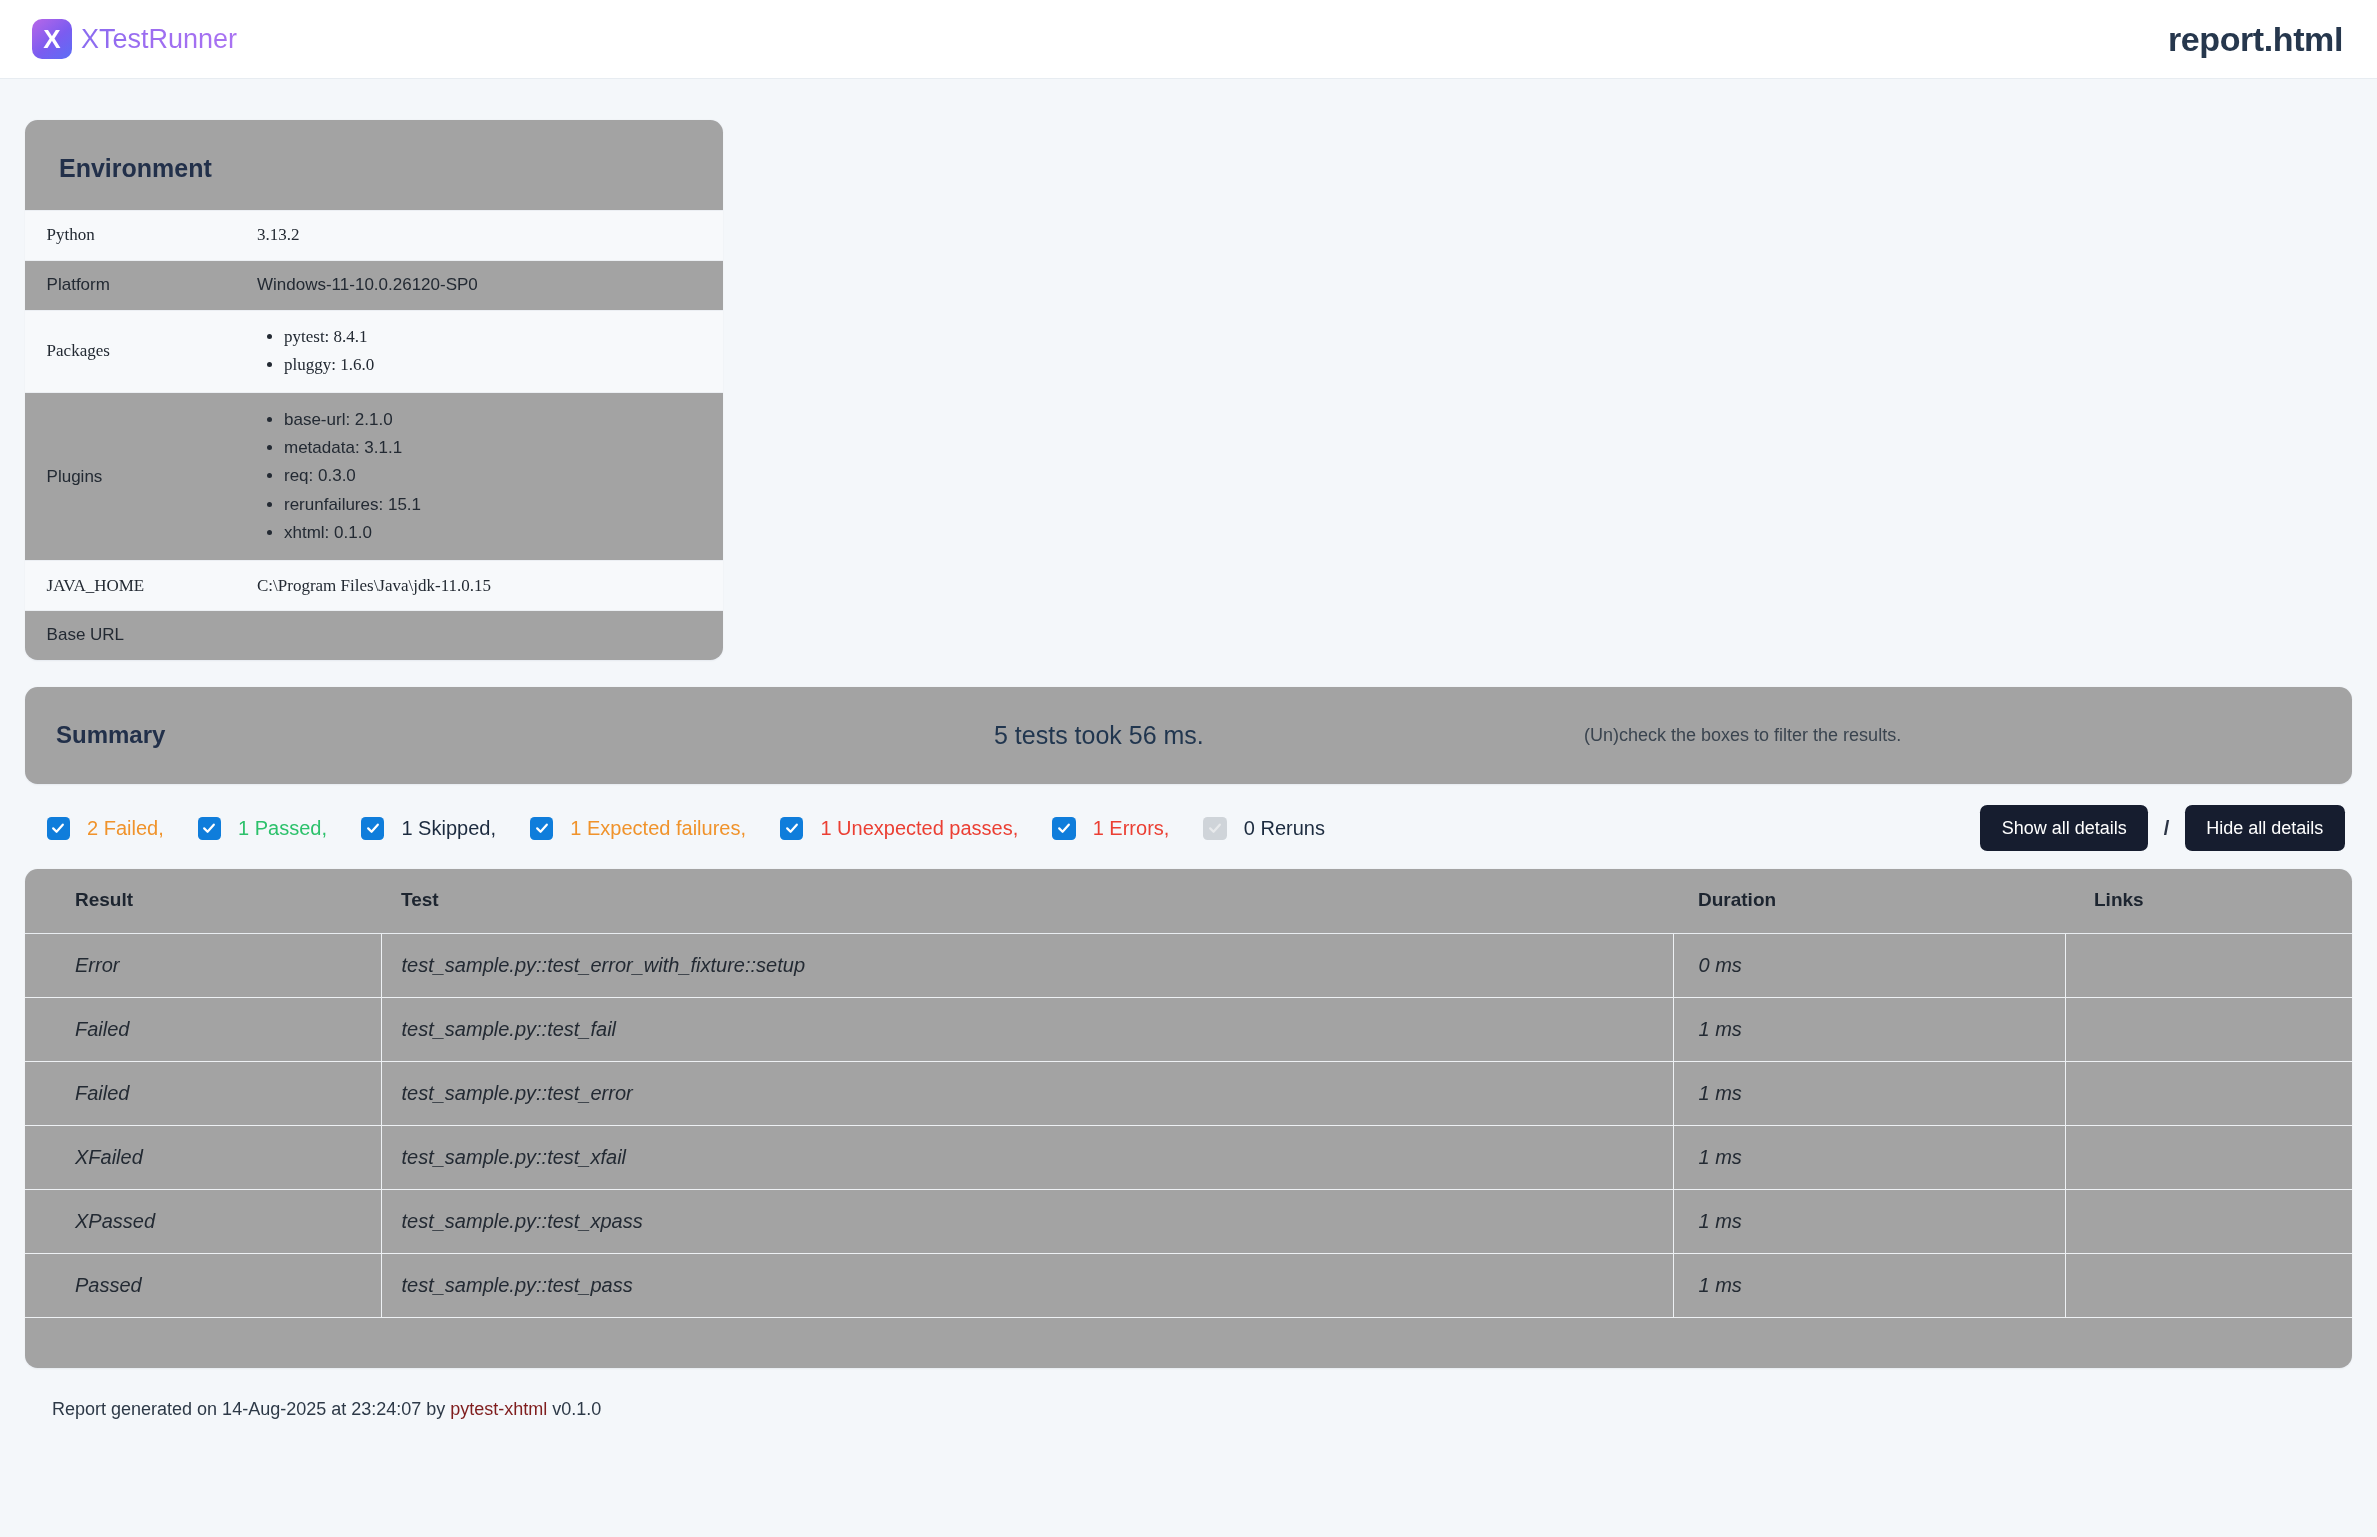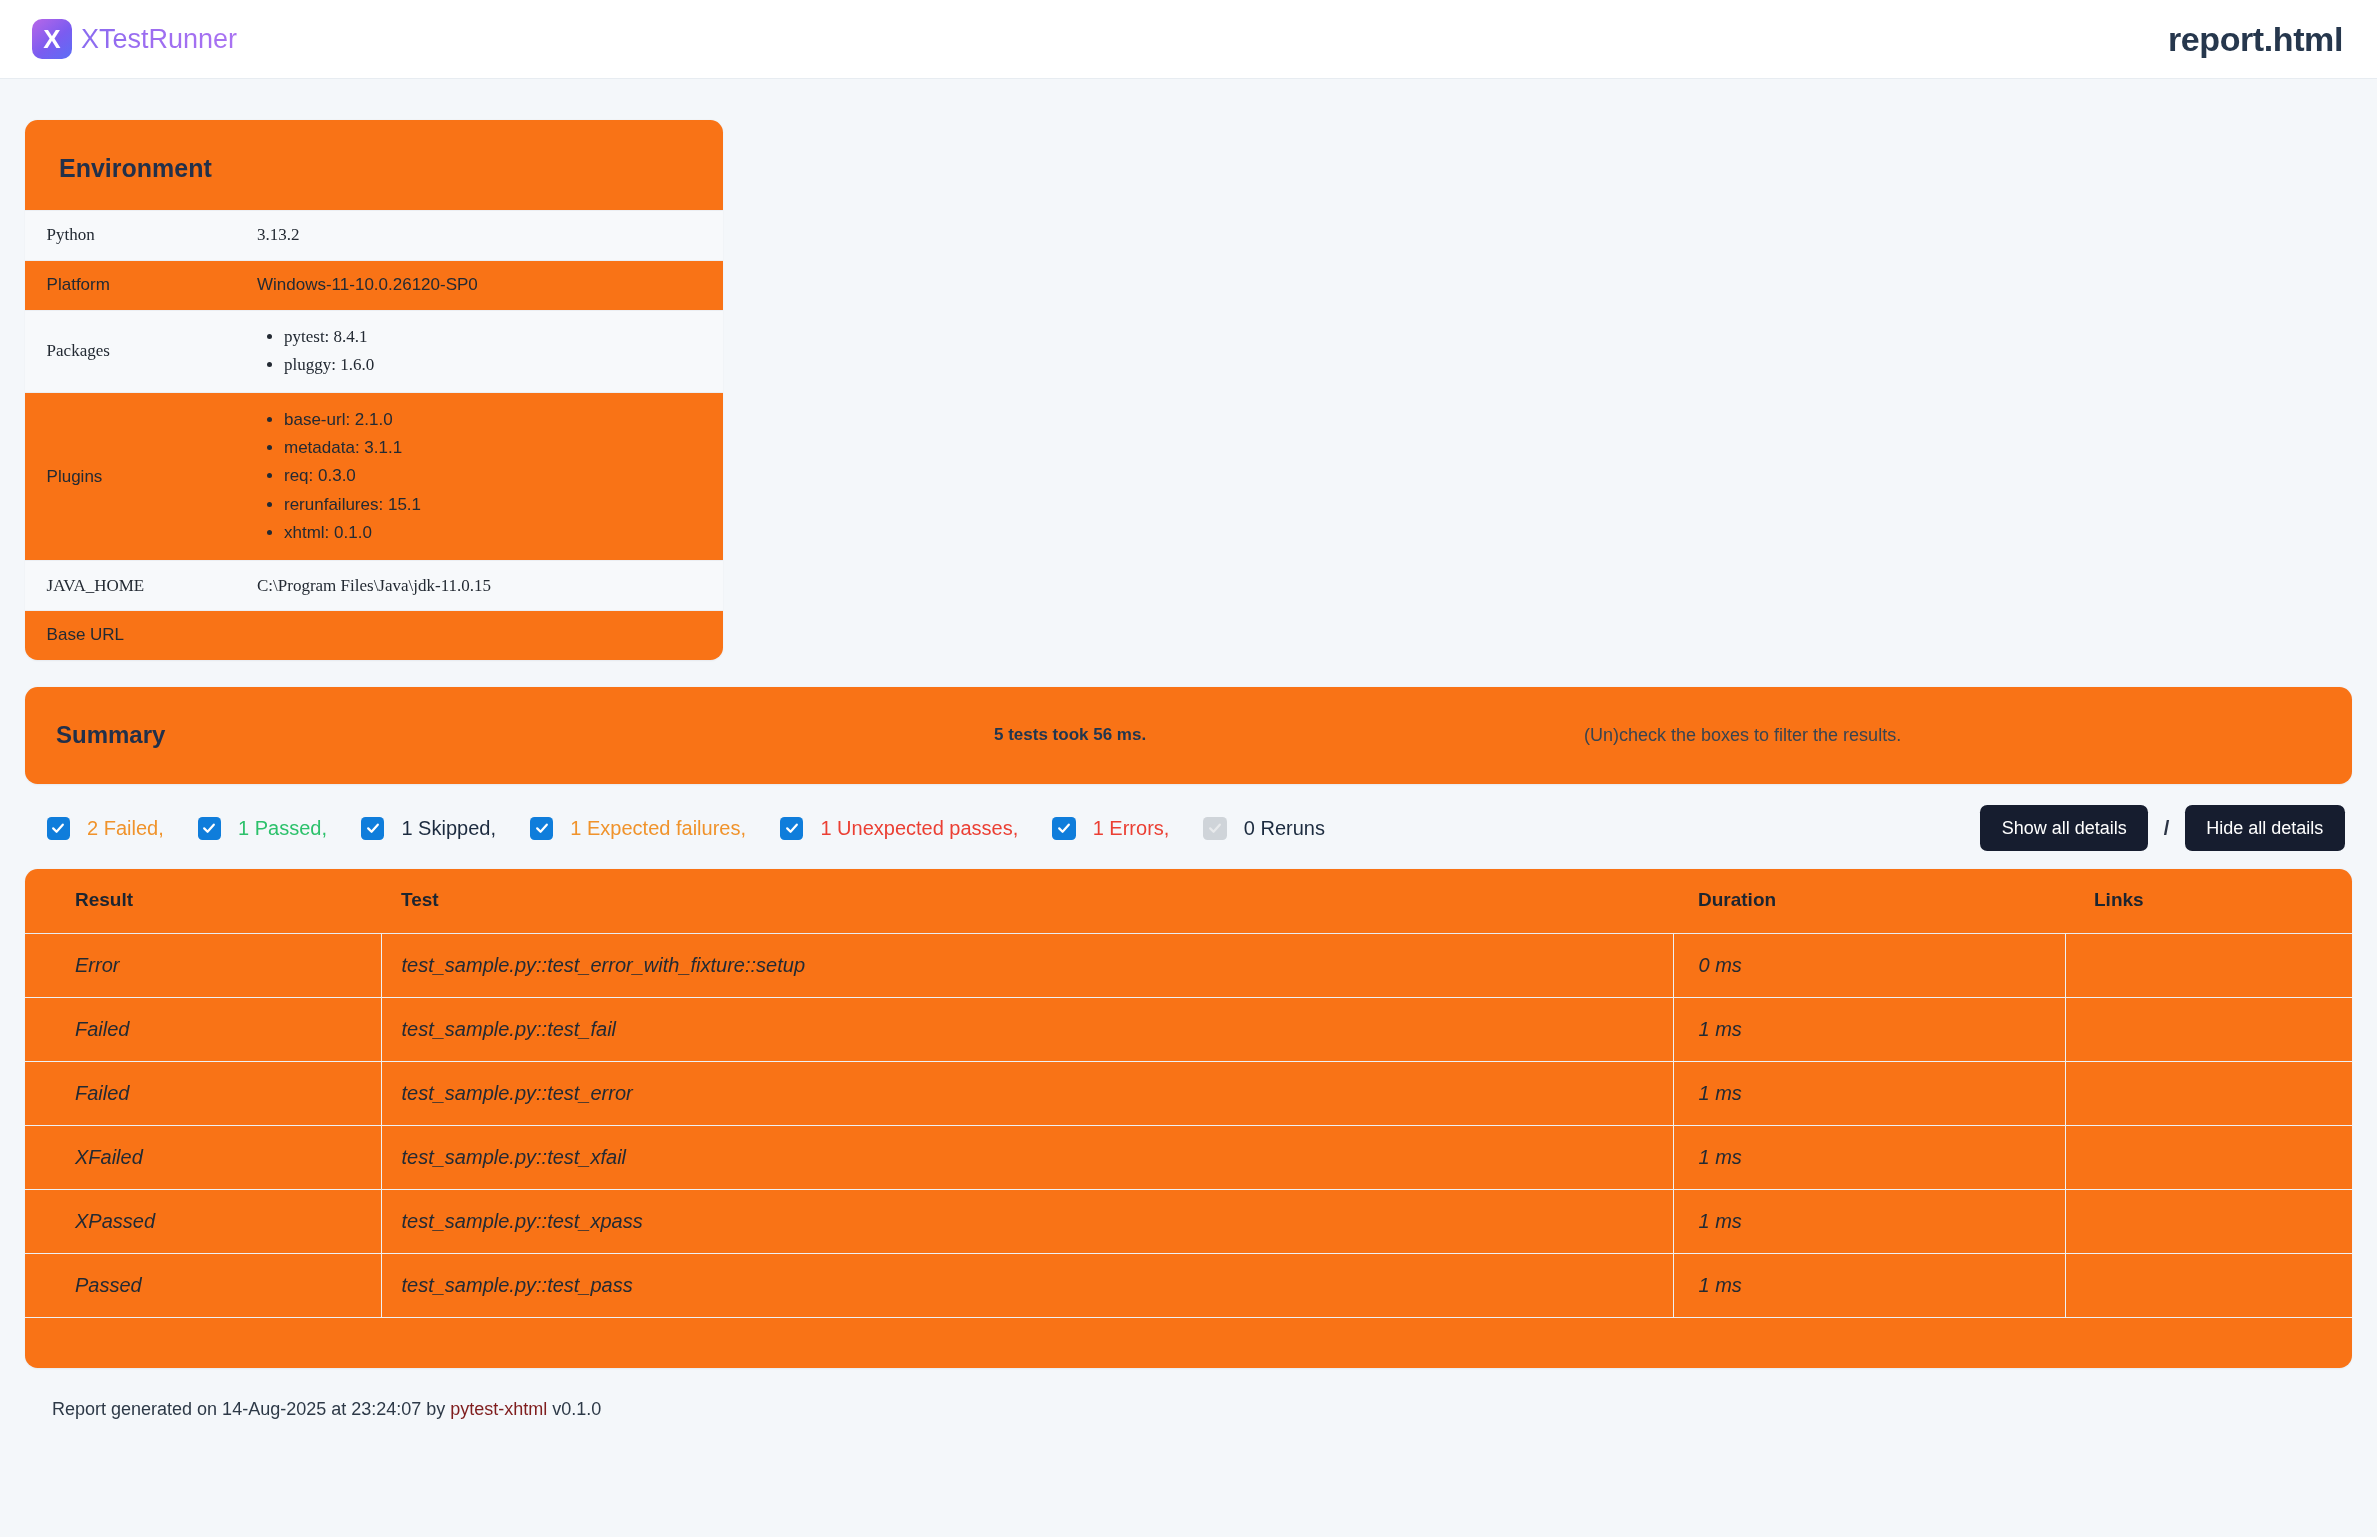--- a/index.html
+++ b/index.html
@@ -45,21 +45,21 @@
     font-size: 34px;
     font-weight: 700;
     color: #26374d;
     letter-spacing: -0.4px;
   }
 
   
   .page { padding: 0 25px; }
 
   .card {
-    background: #f97316;
+    background: #a3a3a3;
     border-radius: 12.6px;
     box-shadow: 0 0.9px 1.8px rgba(18,38,63,.06);
   }
 
   
   .env-card {
     width: 698px;
     margin-top: 41px;
     overflow: hidden;
   }
@@ -91,22 +91,22 @@
     align-items: center;
     padding: 0 31px;
   }
   .summary-title {
     font-size: 24px;
     font-weight: 600;
     color: #22304a;
     width: 938px;
   }
   .summary-count {
-    font-size: 17px;
-    font-weight: 700;
+    font-size: 25px;
+    font-weight: 400;
     color: #21364f;
     width: 590px;
   }
   .summary-hint {
     font-size: 18px;
     color: #3a444f;
   }
 
   
   .filters {

